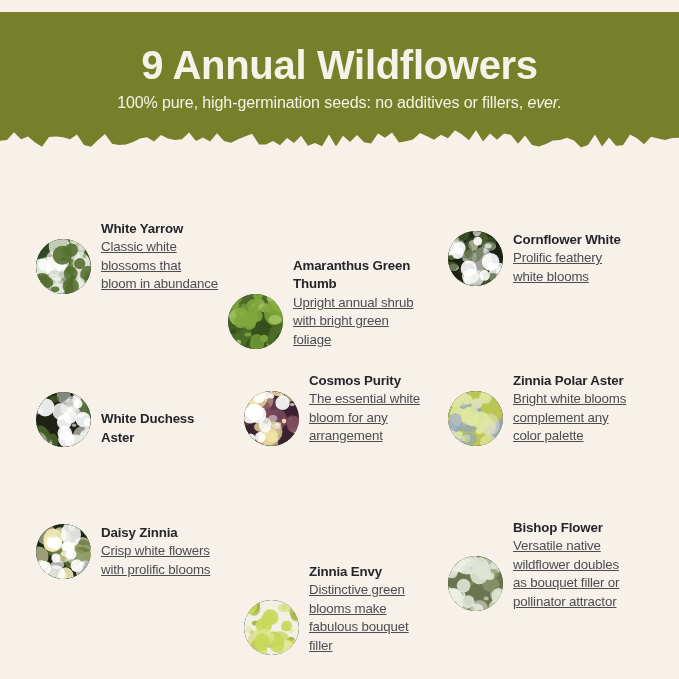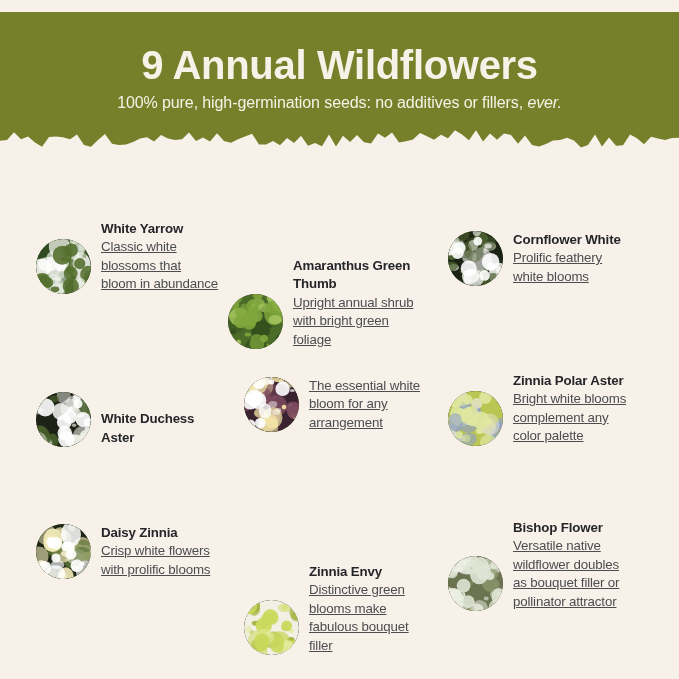--- a/index.html
+++ b/index.html
@@ -386,20 +386,21 @@
             <circle cx="13.6" cy="23.4" r="8.7" fill="#ffffff" opacity="0.9"></circle>
             <circle cx="16.3" cy="46.1" r="5.3" fill="#ffffff" opacity="0.9"></circle>
             <circle cx="10.7" cy="21.2" r="8.5" fill="#ffffff" opacity="0.9"></circle>
             <circle cx="38.6" cy="11.8" r="7.2" fill="#ffffff" opacity="0.9"></circle>
             <circle cx="6.3" cy="24.6" r="8.0" fill="#ffffff" opacity="0.9"></circle>
             <circle cx="6.4" cy="47.8" r="5.2" fill="#ffffff" opacity="0.9"></circle>
           </g>
         </svg>
       </div>
       <div class="txt">
+        <p class="name">Cosmos Purity</p>
         <p class="desc">The essential white
 bloom for any
 arrangement</p>
       </div>
     </div>
     <div class="item" style="left: 448px; top: 229px;">
       <div class="thumb" style="margin-top: 5px;">
         <svg viewBox="0 0 55 55">
           <defs>
             <clipPath id="c5">

